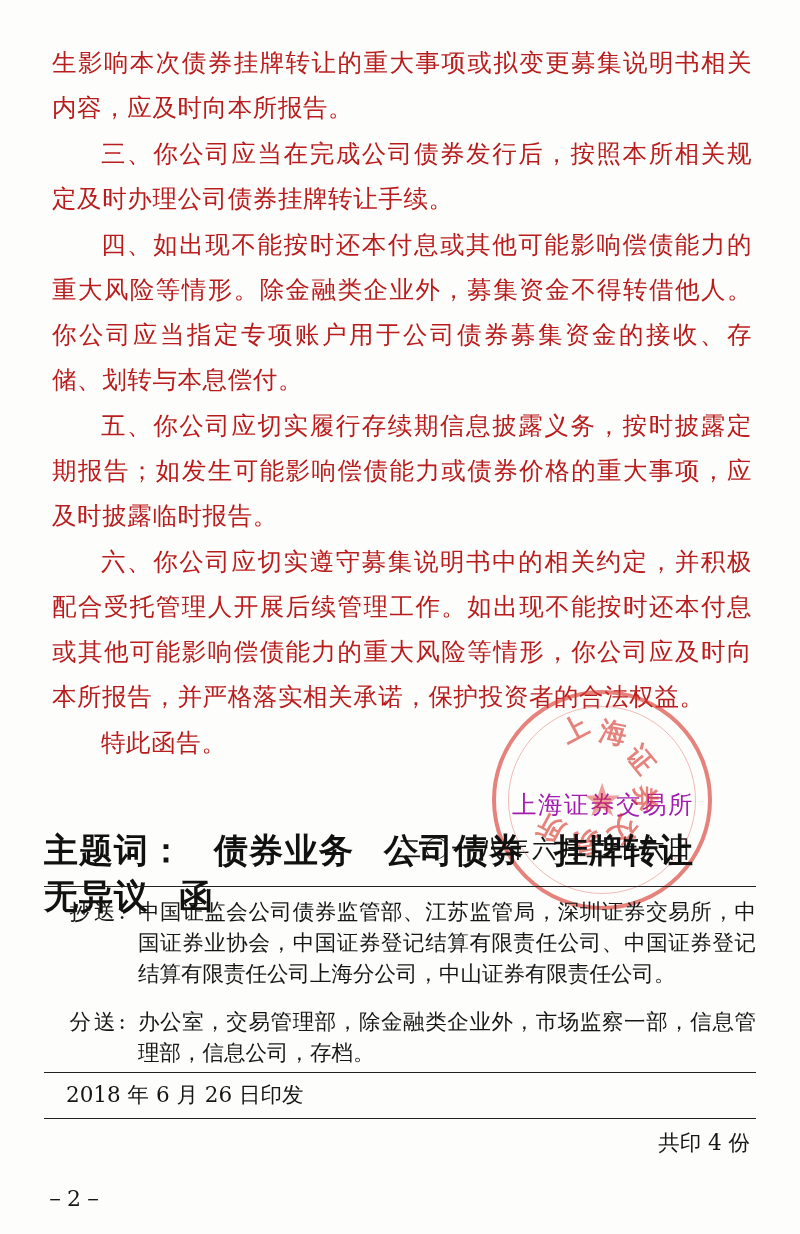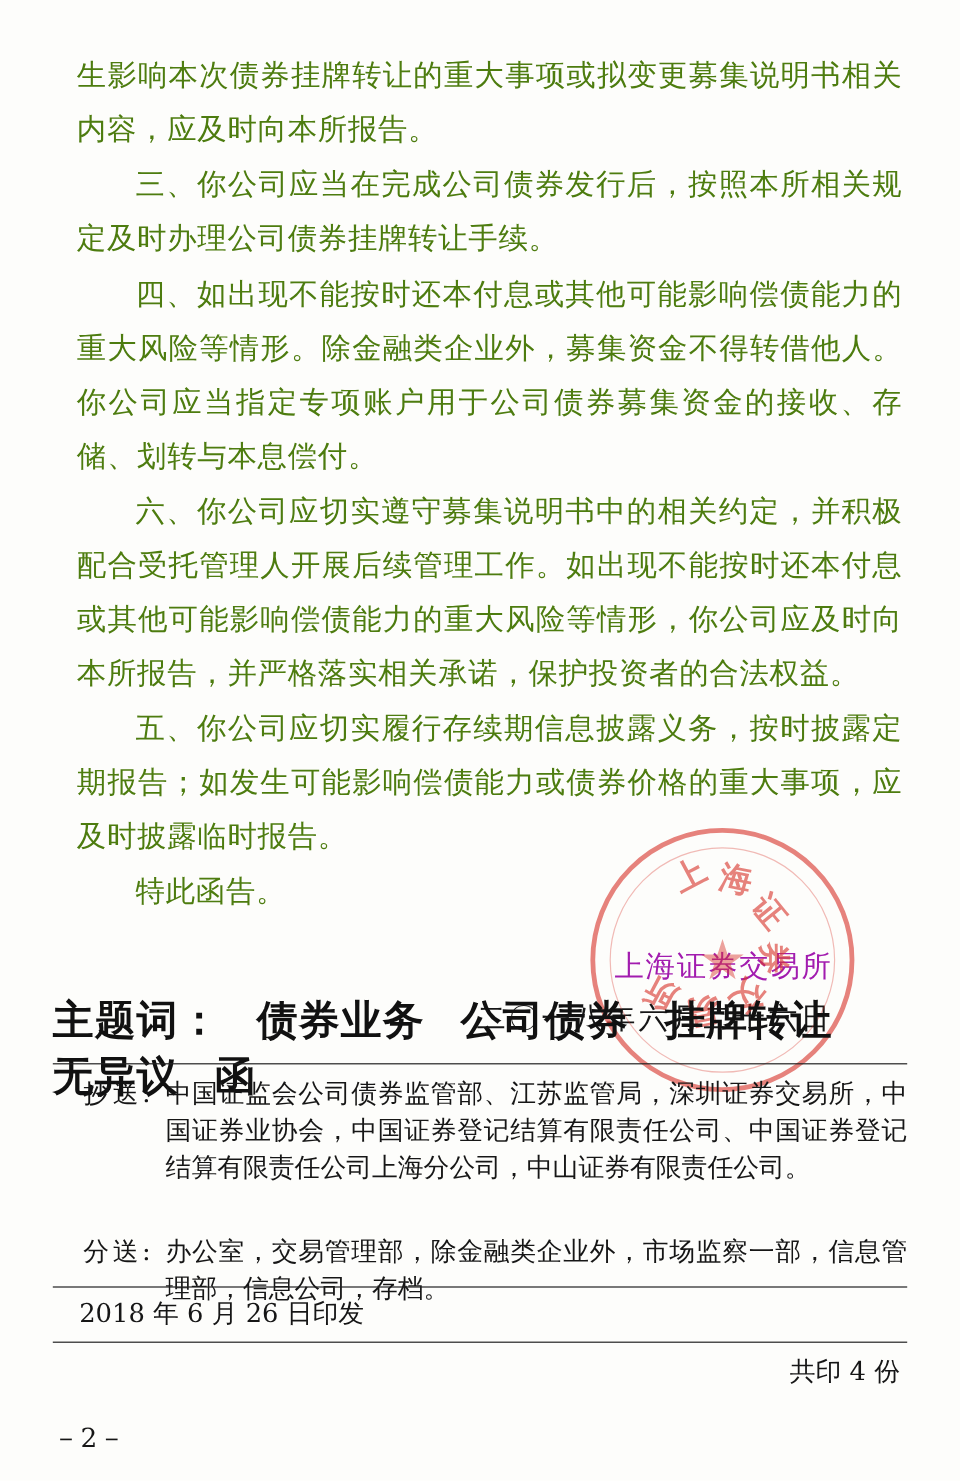--- a/index.html
+++ b/index.html
@@ -24,22 +24,22 @@
     left: 48px;
     top: 40px;
     width: 704px;
   }
   .para {
     font-size: 24.5px;
     line-height: 45px;
     letter-spacing: 0.6px;
     text-align: justify;
     text-justify: inter-ideograph;
-    margin: 0 0 1px 16px;
-    color: #4d7c0f;
+    margin: 0 0 1px 4px;
+    color: #b91c1c;
   }
   .indent {
     text-indent: 49px;
   }
   .sign-block {
     margin-top: 18px;
     text-align: right;
     padding-right: 58px;
   }
   .sign-line {
@@ -128,21 +128,21 @@
 
   .dist {
     position: absolute;
     left: 66px;
     width: 690px;
     font-size: 21.5px;
     line-height: 31px;
     color: #161616;
   }
   .dist-cc { top: 896px; }
-  .dist-to { top: 1006px; margin-top: 22px; }
+  .dist-to { top: 1006px; }
   .dist .label {
     float: left;
     width: 66px;
     letter-spacing: 3px;
     text-align: center;
   }
   .dist .body {
     margin-left: 72px;
     text-align: justify;
     text-justify: inter-ideograph;
@@ -183,22 +183,22 @@
 </style>
 </head>
 <body>
 
 <div class="page">
 
   <div class="content">
     <p class="para">生影响本次债券挂牌转让的重大事项或拟变更募集说明书相关内容，应及时向本所报告。</p>
     <p class="para indent">三、你公司应当在完成公司债券发行后，按照本所相关规定及时办理公司债券挂牌转让手续。</p>
     <p class="para indent">四、如出现不能按时还本付息或其他可能影响偿债能力的重大风险等情形。除金融类企业外，募集资金不得转借他人。你公司应当指定专项账户用于公司债券募集资金的接收、存储、划转与本息偿付。</p>
+    <p class="para indent">五、你公司应切实履行存续期信息披露义务，按时披露定期报告；如发生可能影响偿债能力或债券价格的重大事项，应及时披露临时报告。</p>
     <p class="para indent">六、你公司应切实遵守募集说明书中的相关约定，并积极配合受托管理人开展后续管理工作。如出现不能按时还本付息或其他可能影响偿债能力的重大风险等情形，你公司应及时向本所报告，并严格落实相关承诺，保护投资者的合法权益。</p>
-    <p class="para indent">五、你公司应切实履行存续期信息披露义务，按时披露定期报告；如发生可能影响偿债能力或债券价格的重大事项，应及时披露临时报告。</p>
     <p class="para indent">特此函告。</p>
 
     <div class="sign-block">
       <div class="sign-line">上海证券交易所</div>
       <div class="sign-date">二〇一八年六月二十六日</div>
     </div>
   </div>
 
   <div class="seal">
     <div class="seal-inner"></div>

